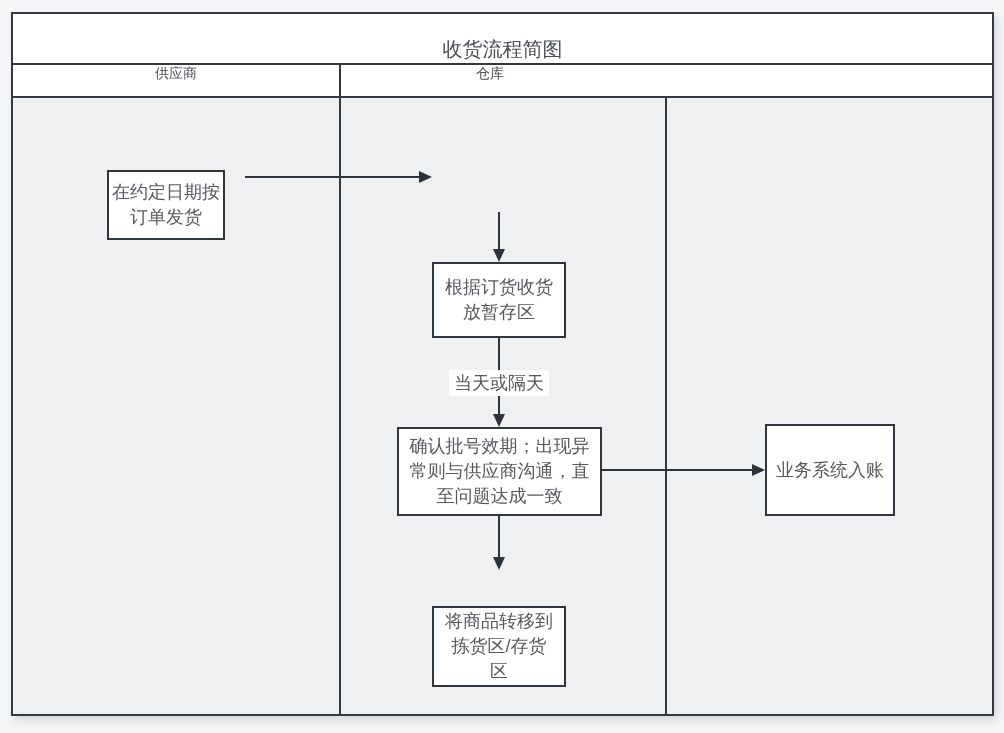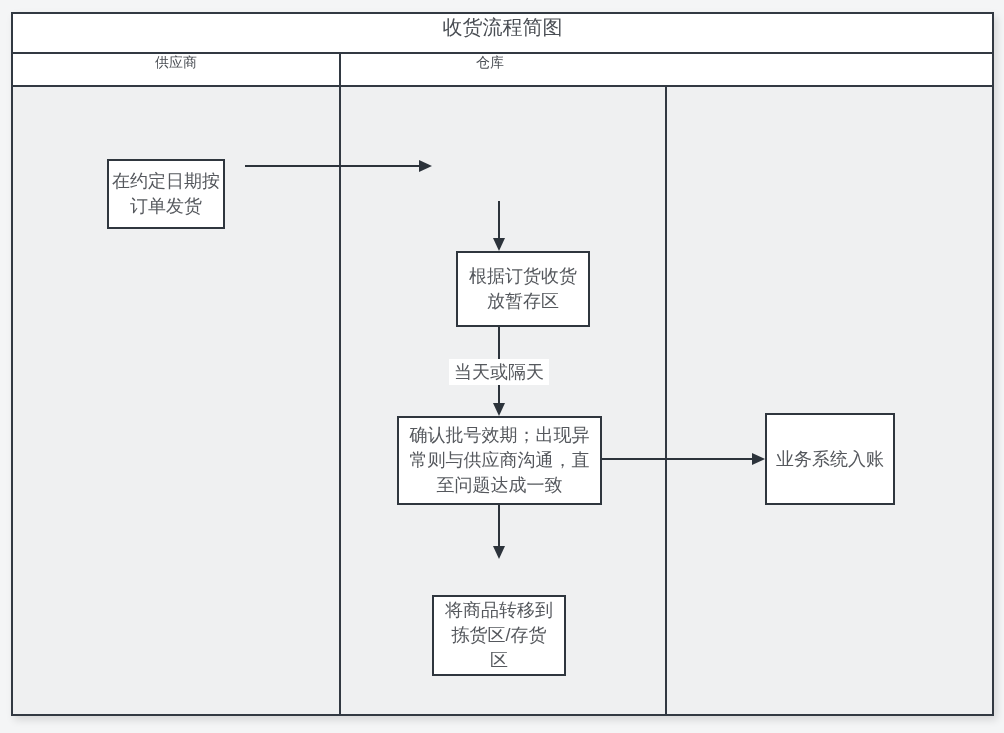--- a/index.html
+++ b/index.html
@@ -13,25 +13,25 @@
     position: absolute;
     left: 11px; top: 12px;
     width: 983px; height: 704px;
     border: 2px solid #323942;
     background: #eff0f1;
     box-shadow: 3px 4px 8px rgba(0,0,0,0.12);
     display: flex;
     flex-direction: column;
   }
   .title-band {
-    height: 40px;
+    height: 51px;
     background: #ffffff;
     border-bottom: 2px solid #323942;
     display: flex;
-    align-items: flex-start;
+    align-items: flex-end;
     justify-content: center;
     font-size: 20px;
     color: #4a4e54;
   }
   .header-band {
     height: 33px;
     background: #ffffff;
     border-bottom: 2px solid #323942;
     display: flex;
   }
@@ -66,21 +66,21 @@
     justify-content: center;
     text-align: center;
     font-size: 18px;
     line-height: 25px;
     color: #55585d;
     white-space: pre-line;
     z-index: 2;
   }
   .node-ship      { left: 94px;  top: 44px;  width: 118px; height: 70px; margin-top: 28px; }
   .node-clear     { left: 419px; top: 43px;  width: 134px; height: 71px; }
-  .node-staging   { left: 419px; top: 164px; width: 134px; height: 76px; margin-left: 24px; }
+  .node-staging   { left: 419px; top: 164px; width: 134px; height: 76px; }
   .node-confirm   { left: 384px; top: 329px; width: 205px; height: 89px; }
   .node-booking   { left: 752px; top: 326px; width: 130px; height: 92px; text-align: right; }
   .node-transfer  { left: 419px; top: 472px; width: 134px; height: 81px; margin-top: 36px; }
   .edge-part { position: absolute; background: #2c333b; z-index: 1; }
   .head { position: absolute; width: 0; height: 0; background: none; z-index: 1; }
   .head-right {
     border-top: 6px solid transparent;
     border-bottom: 6px solid transparent;
     border-left: 13px solid #2c333b;
   }

